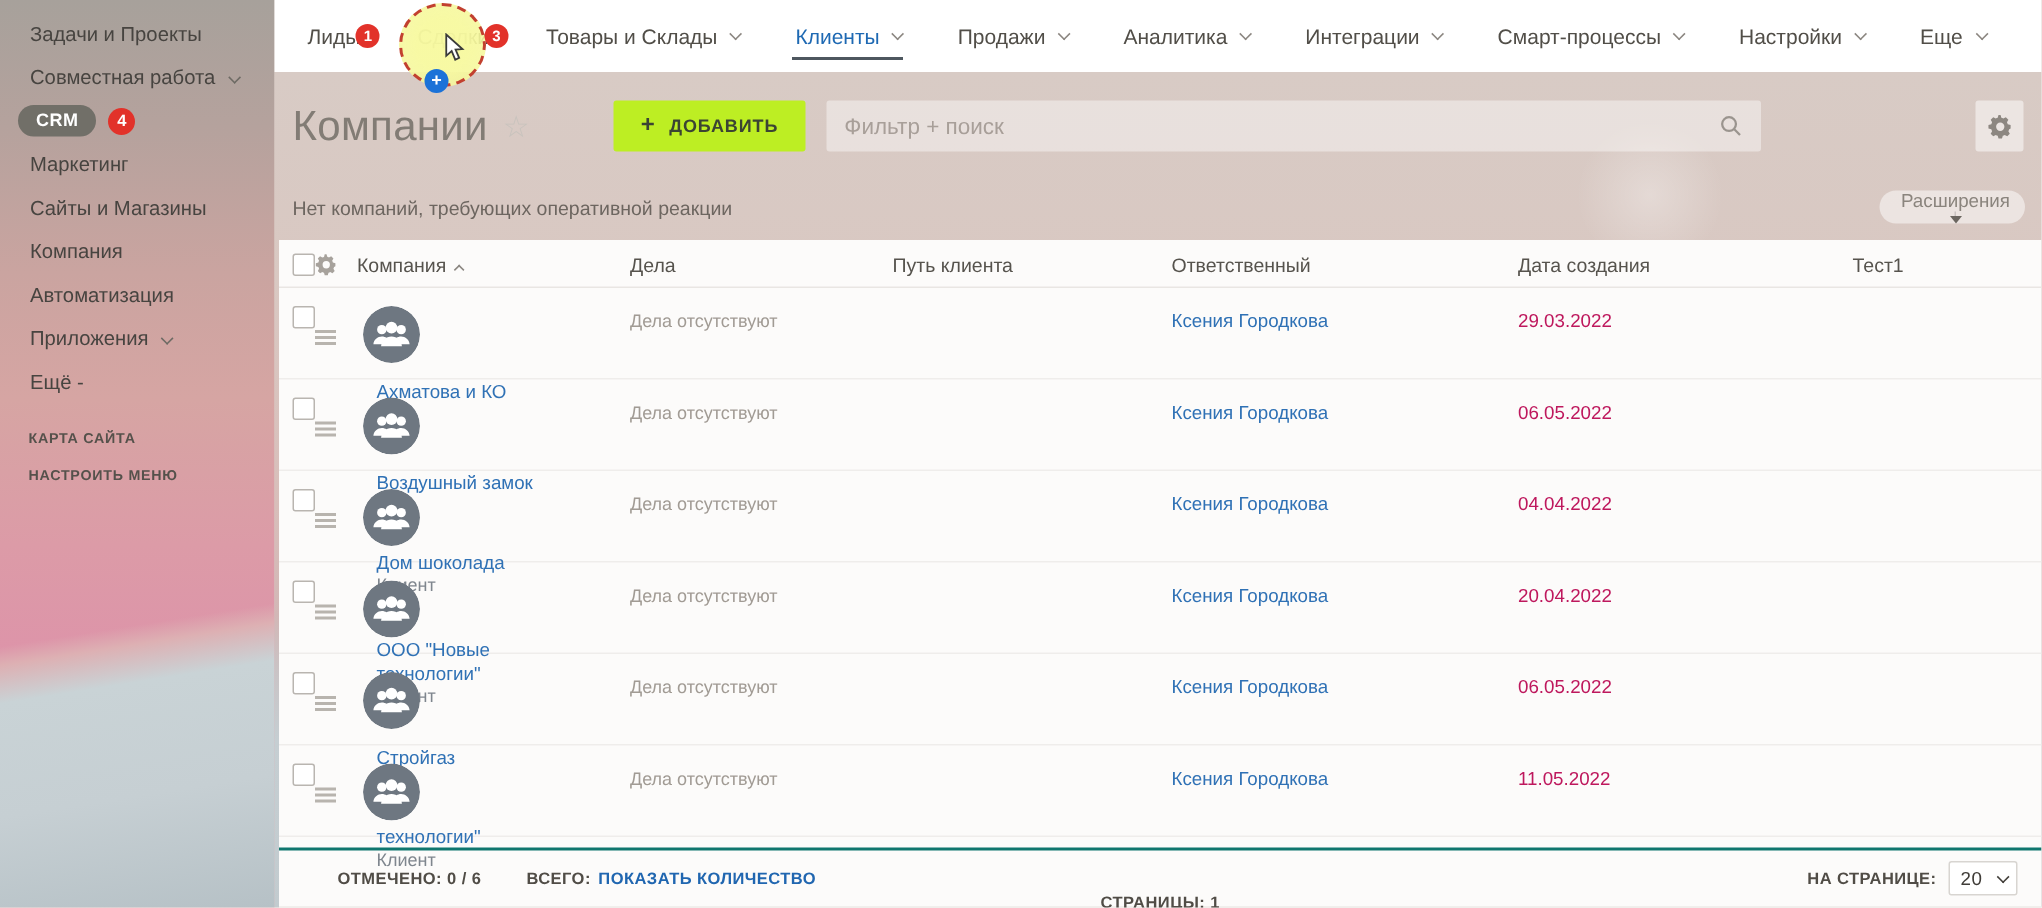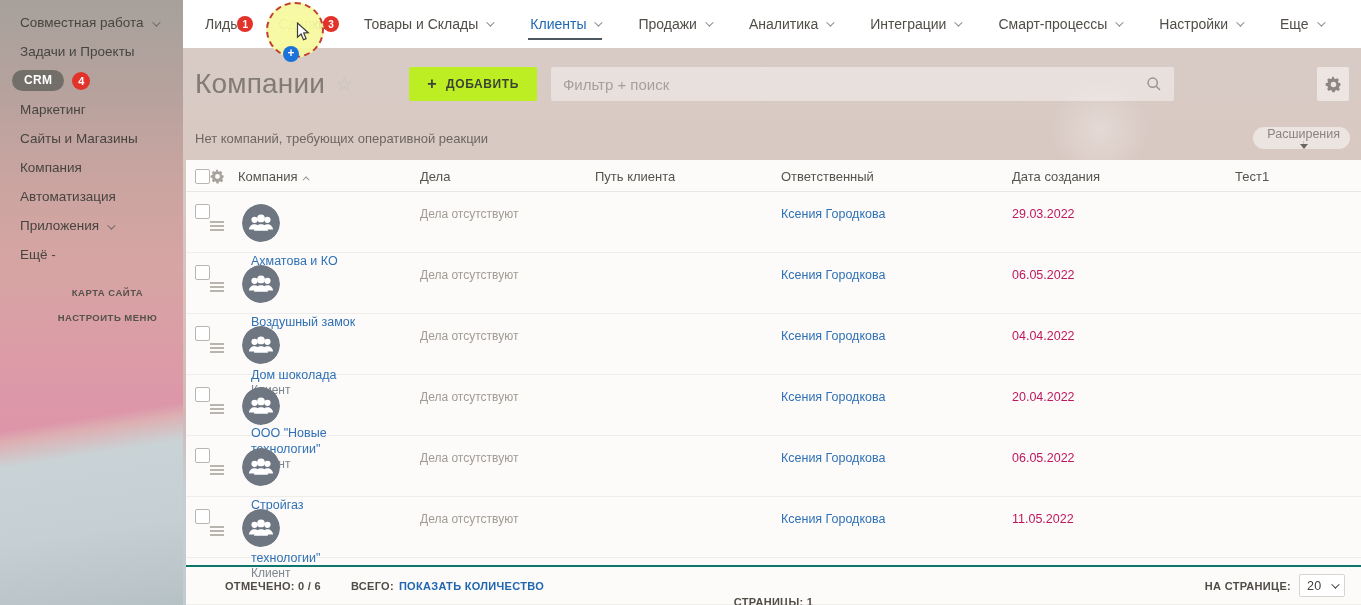--- a/index.html
+++ b/index.html
@@ -30,23 +30,23 @@
     background:#716f68; color:#fff; font-size:12px; font-weight:bold;
     padding:3px 12px 4px; border-radius:12px; letter-spacing:.3px;
   }
   .crm-badge {
     width:18px; height:18px; border-radius:50%; background:#e2322a; color:#fff;
     font-size:11px; font-weight:bold; display:flex; align-items:center; justify-content:center;
     margin-left:8px;
   }
   .side-small { margin-top:11px; }
   .side-small-item {
-    height:25px; line-height:25px; padding-left:32px;
+    height:25px; line-height:25px; padding-left:19px;
     font-size:9.5px; font-weight:bold; letter-spacing:.5px; color:#55514b;
-    cursor:pointer; white-space:nowrap;text-align:center;
+    cursor:pointer; white-space:nowrap;
   }
 
   
   .main { width:1178px; height:605px; position:relative; }
 
   
   .topnav {
     height:48px; background:#fff; display:flex; align-items:center;
     padding-left:22px; gap:38px; position:relative; z-index:5;
   }
@@ -181,22 +181,22 @@
   .pp-select .chev { margin-left:0; border-color:#403d38; }
   .bottom-strip { height:13px; background:#f1efec; }
   .total-group { margin-left:30px; display:flex; gap:5px; }
 </style>
 </head>
 <body>
 
 <div class="app">
 
   <aside class="sidebar">
+    <div class="side-item"><span>Задачи и Проекты</span></div>
     <div class="side-item"><span>Совместная работа</span><i class="chev"></i></div>
-    <div class="side-item"><span>Задачи и Проекты</span></div>
     <div class="crm-row">
       <span class="crm-pill">CRM</span>
       <span class="crm-badge">4</span>
     </div>
     <div class="side-item"><span>Маркетинг</span></div>
     <div class="side-item"><span>Сайты и Магазины</span></div>
     <div class="side-item"><span>Компания</span></div>
     <div class="side-item"><span>Автоматизация</span></div>
     <div class="side-item"><span>Приложения</span><i class="chev"></i></div>
     <div class="side-item"><span>Ещё -</span></div>

